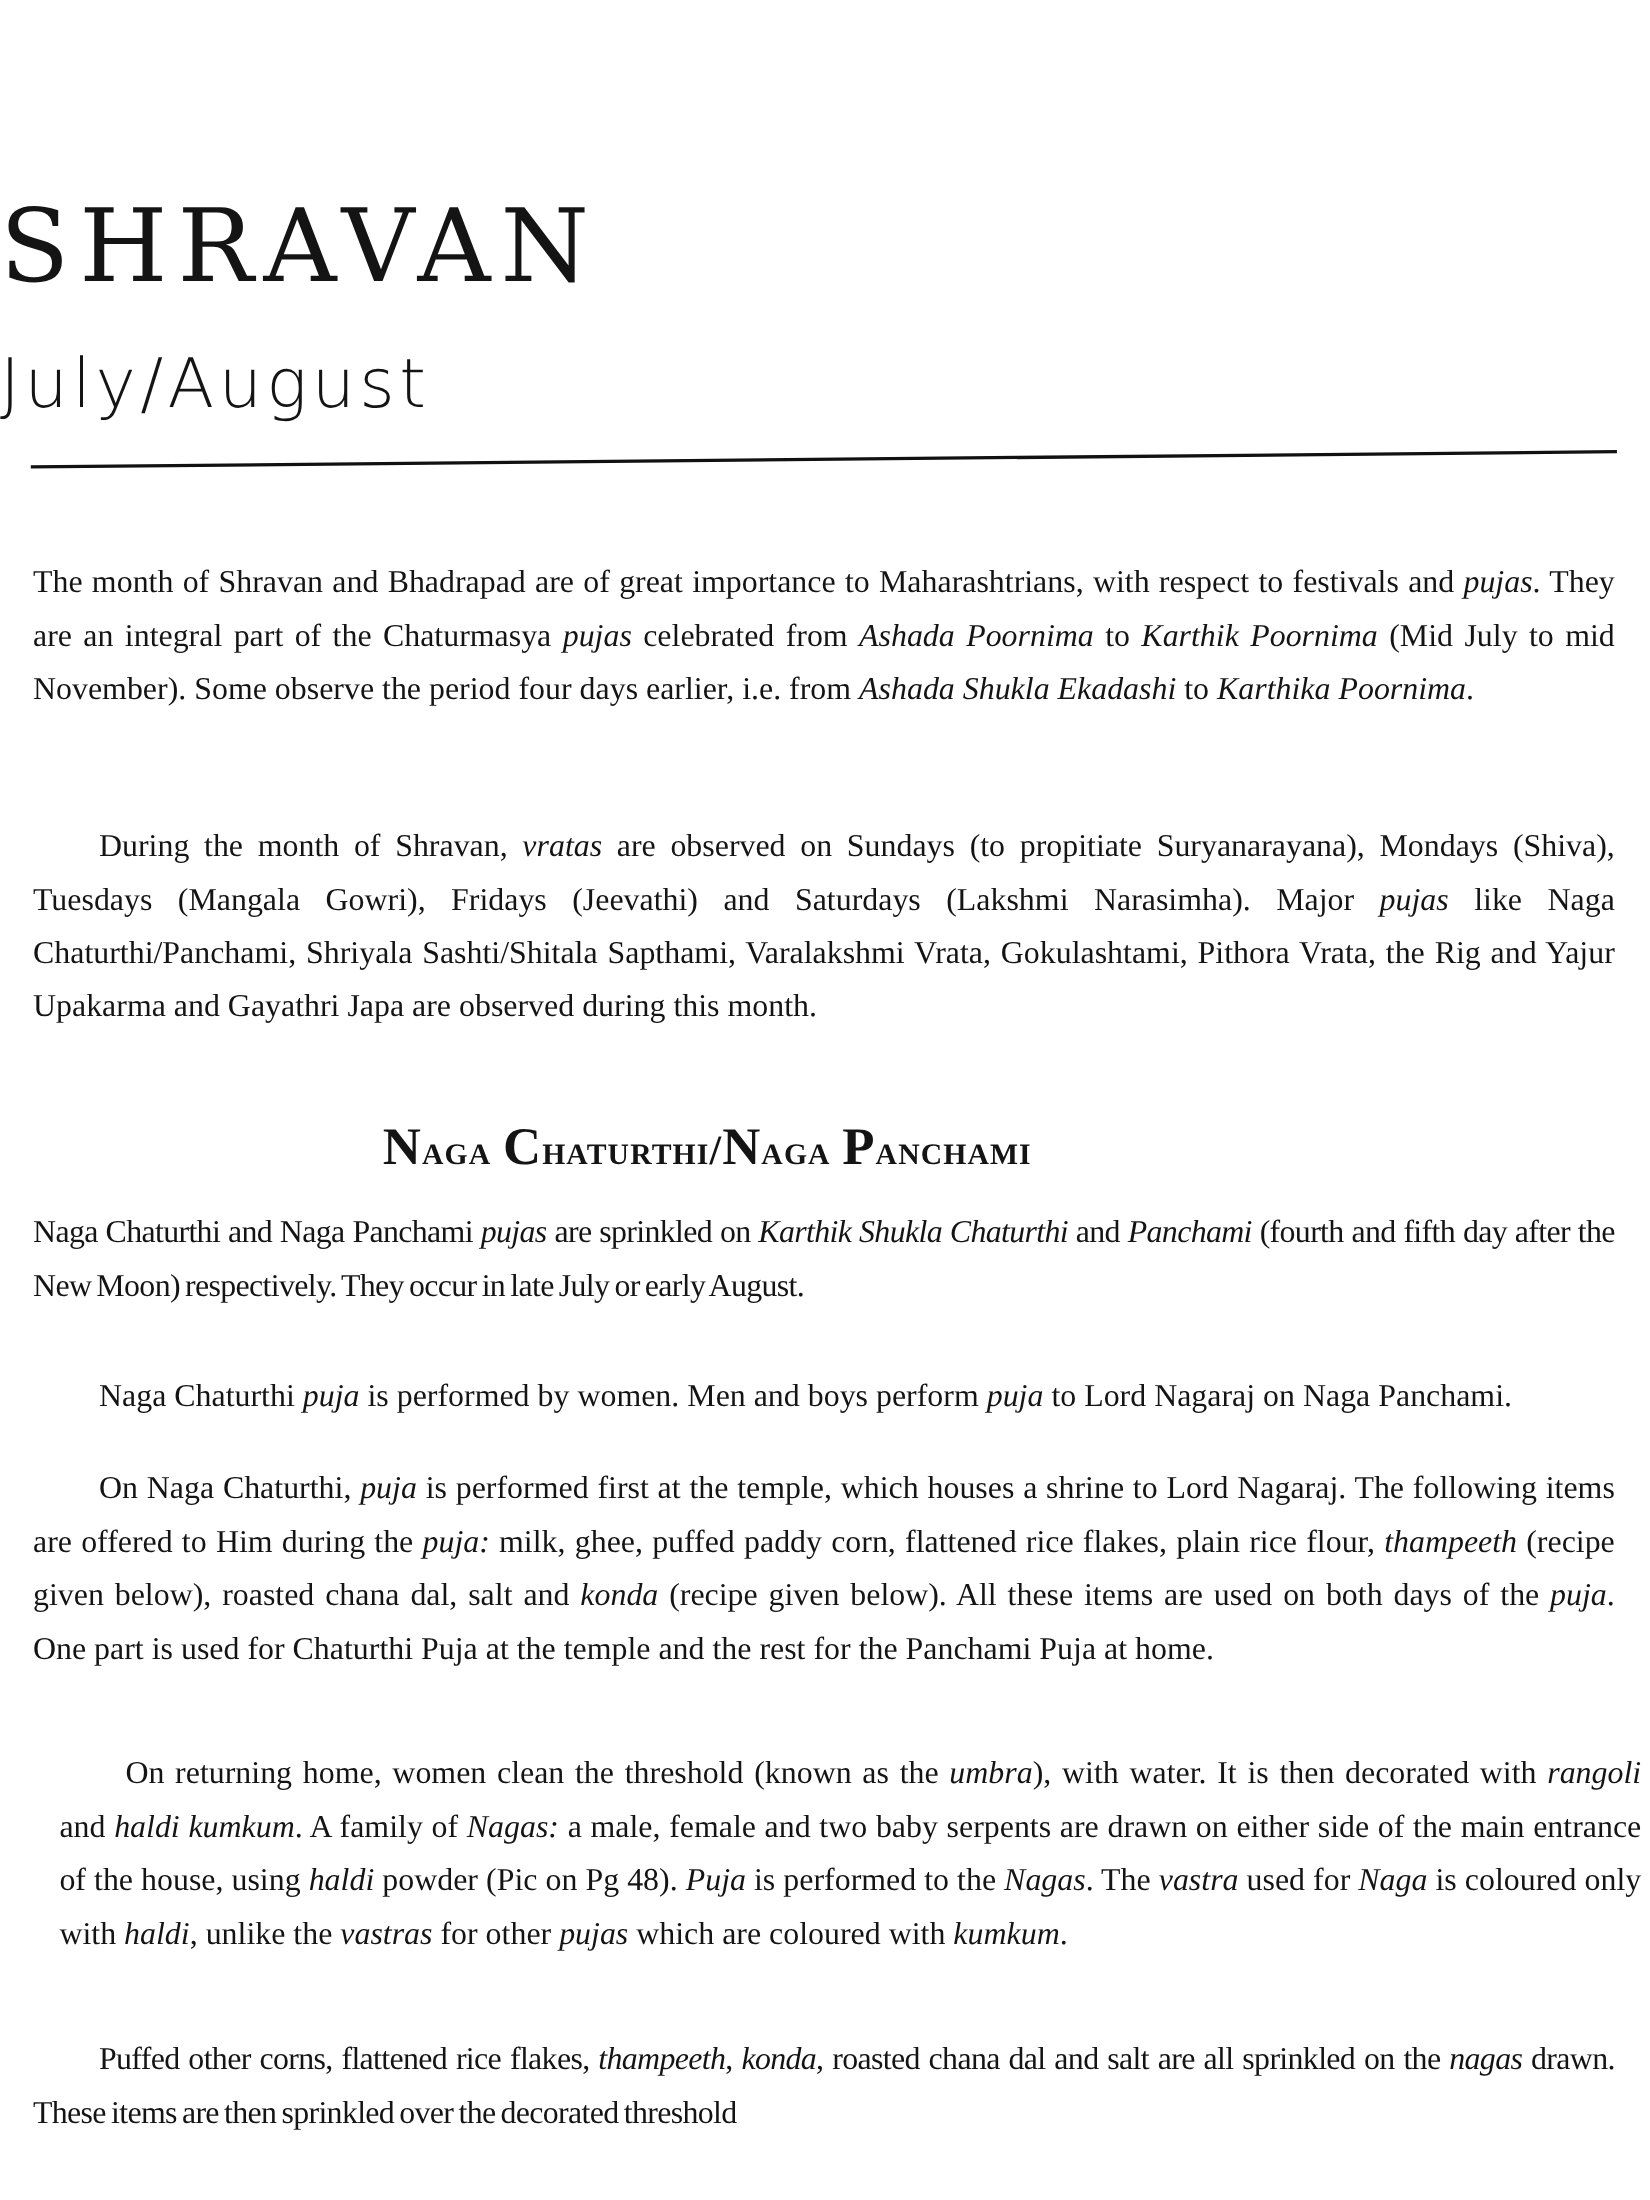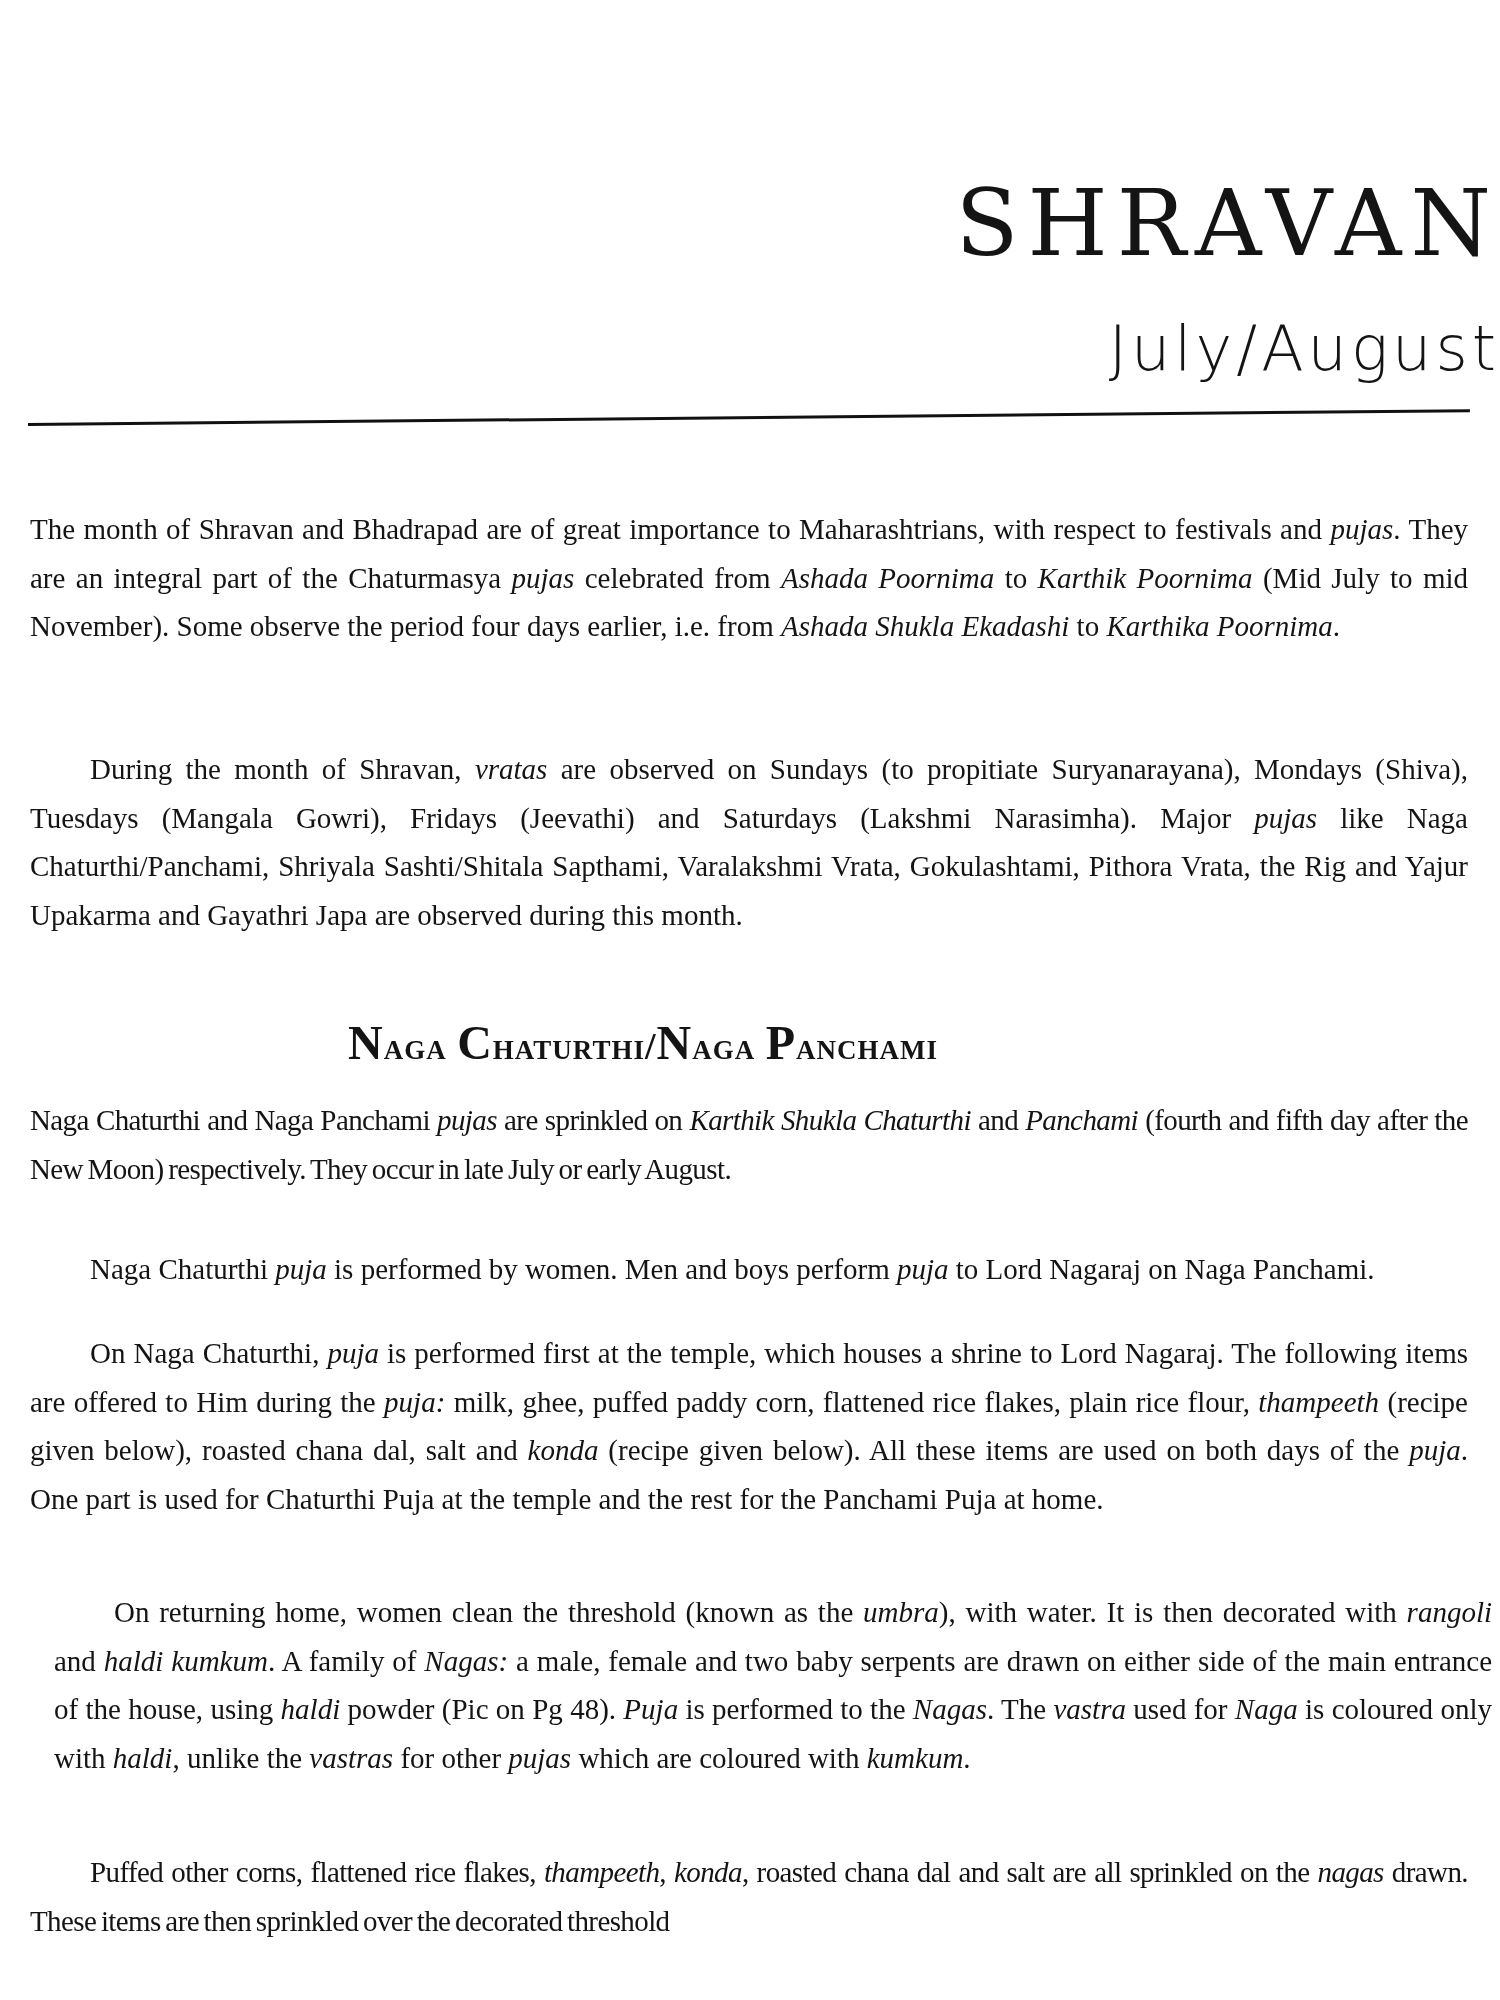--- a/index.html
+++ b/index.html
@@ -3,28 +3,28 @@
 <meta charset="utf-8">
 <style>
   html, body { margin: 0; padding: 0; background: #ffffff; }
   body {
     width: 1500px; height: 2000px; position: relative; overflow: hidden;
     color: #141414;
     font-family: "Liberation Serif", "DejaVu Serif", serif;
   }
   .title {
     position: absolute; left: 0; width: 1500px; top: 178px;
-    text-align: right;
+    text-align: left;
     font-family: "DejaVu Serif", "Liberation Serif", serif;
     font-size: 92px; letter-spacing: 9px; font-weight: normal; line-height: 1;
     margin: 0;
   }
   .subtitle {
     position: absolute; left: 0; width: 1500px; top: 318px;
-    text-align: right;
+    text-align: left;
     font-family: "DejaVu Sans", "Liberation Sans", sans-serif;
     font-weight: 300;
     font-size: 62px; letter-spacing: 4px; line-height: 1;
     margin: 0;
   }
   .rule {
     position: absolute; left: 28px; top: 423px; width: 1442px; height: 3px;
     background: #111; transform: rotate(-0.55deg); transform-origin: left center;
   }
   .block { position: absolute; left: 30px; width: 1438px; margin: 0; }

